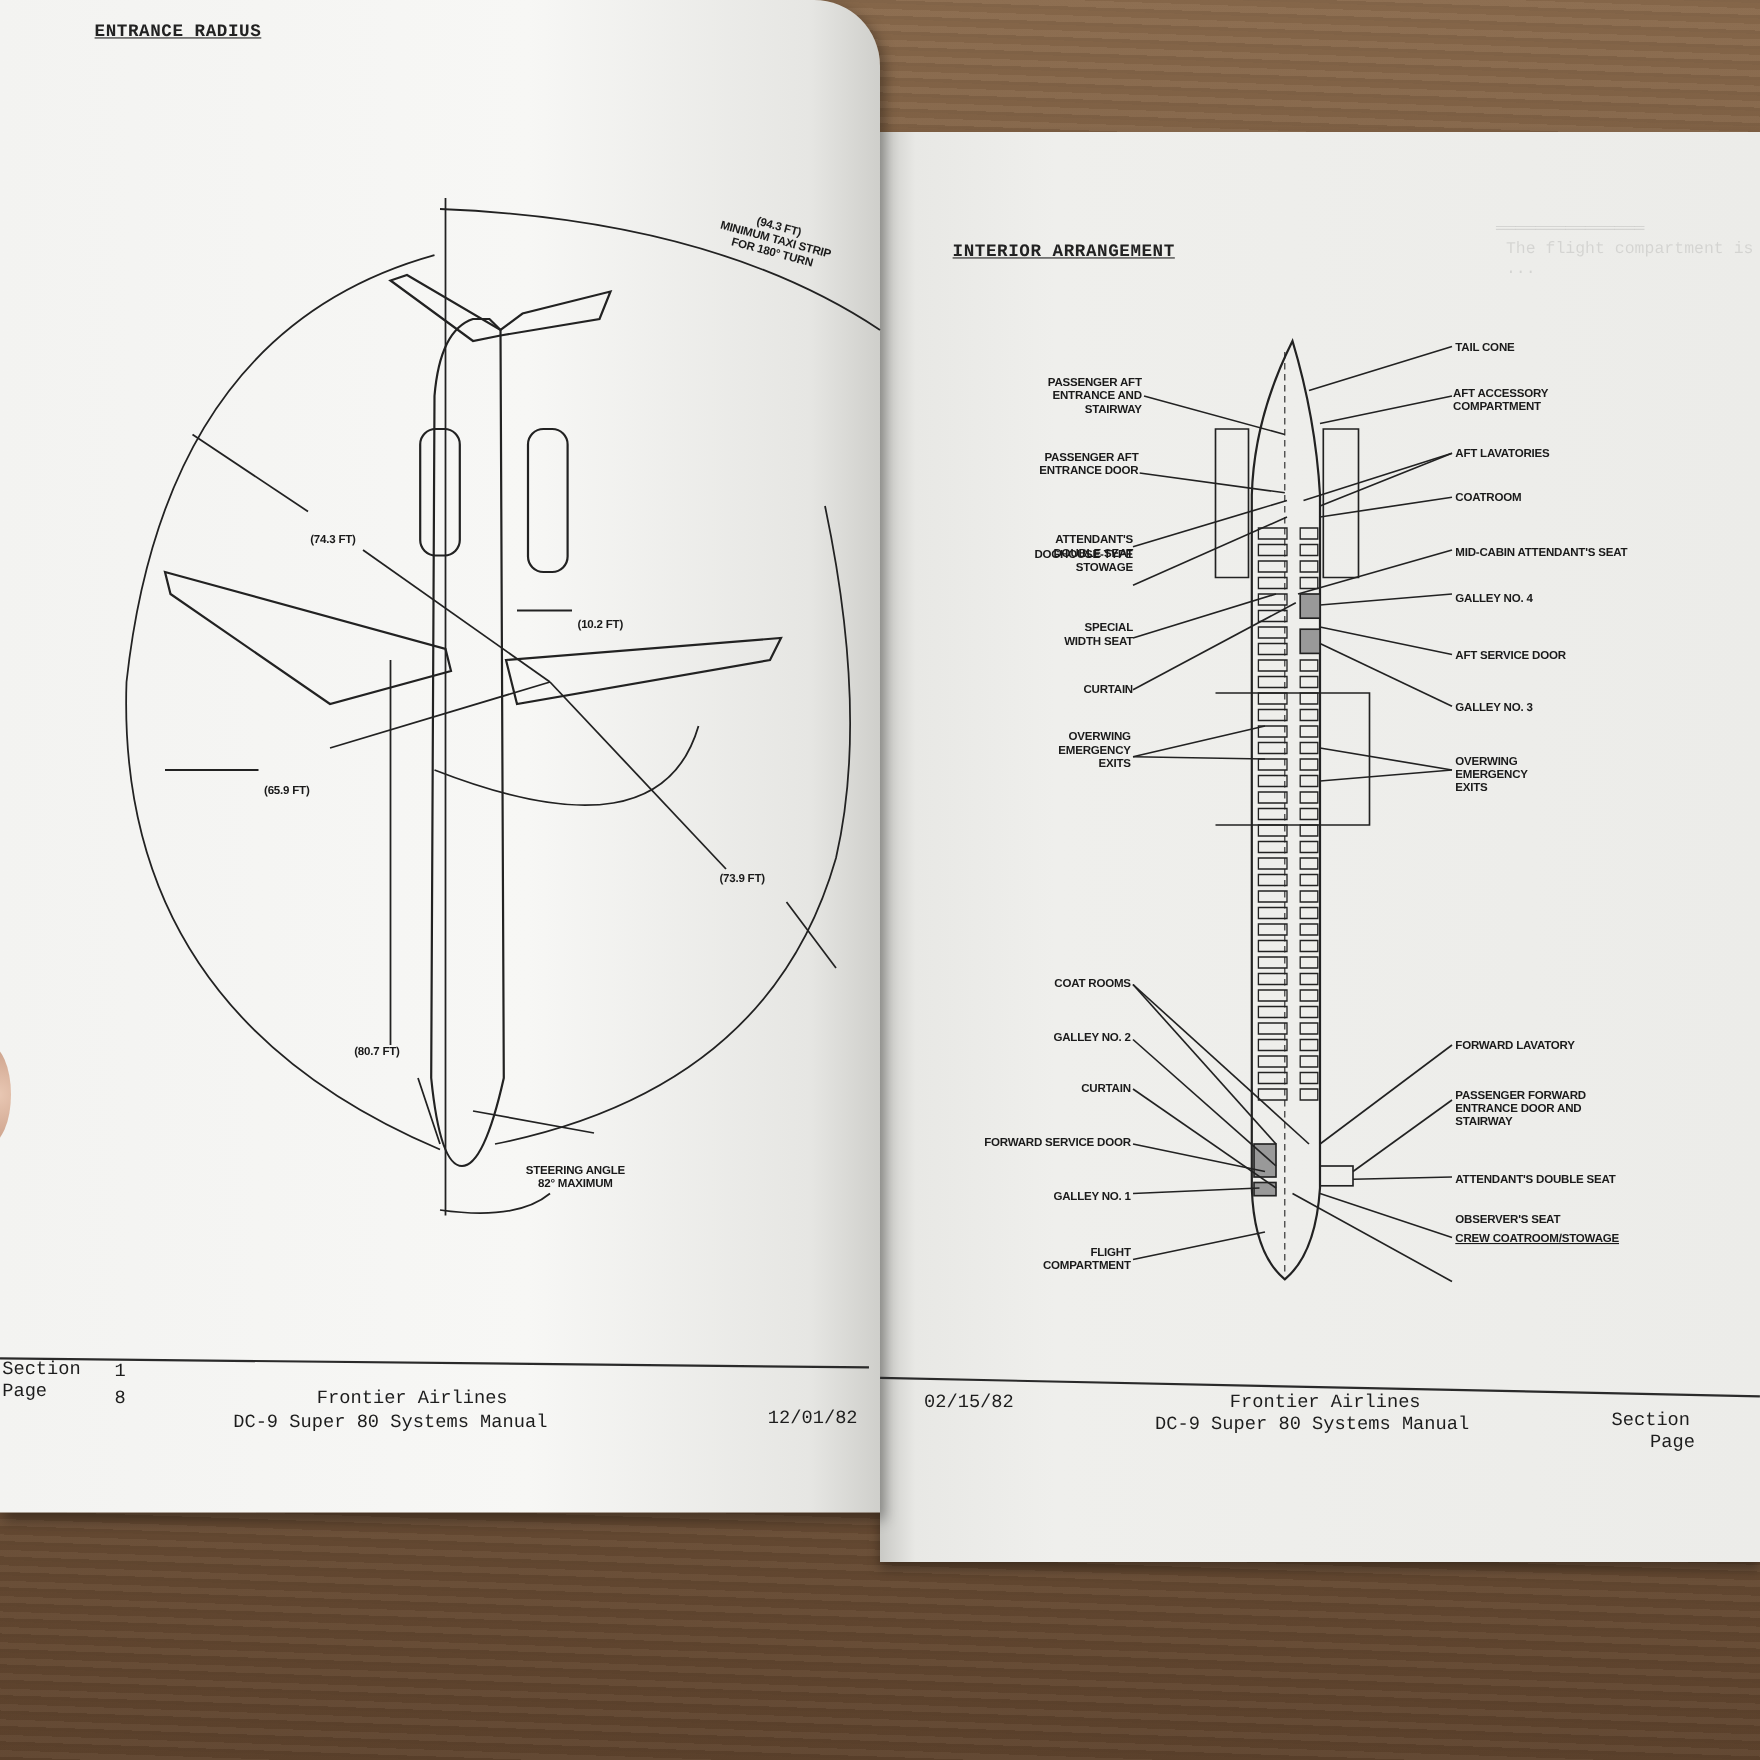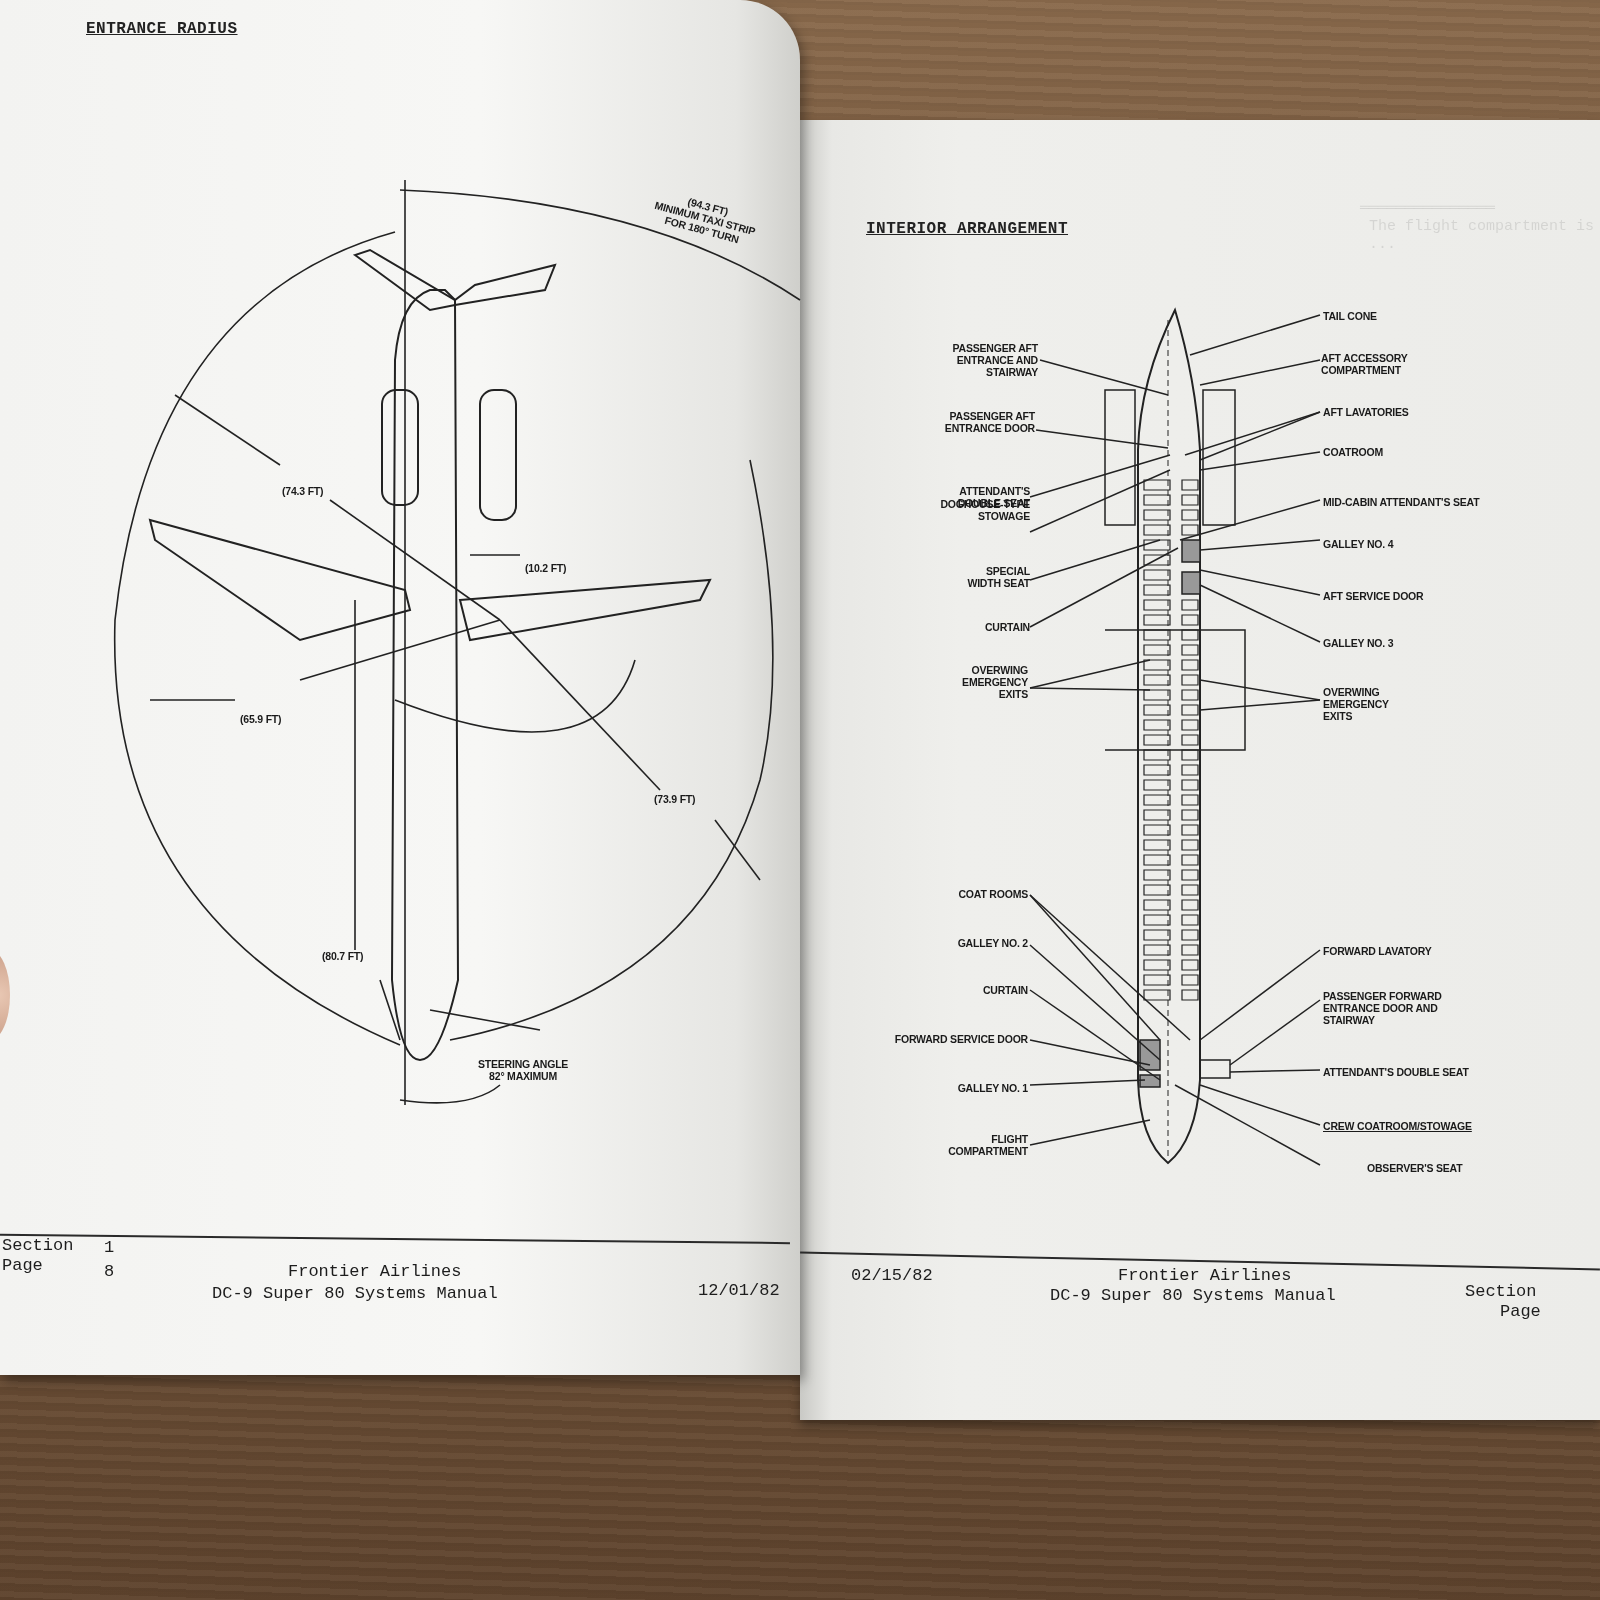--- a/index.html
+++ b/index.html
@@ -187,20 +187,20 @@
 <div class="lbl" style="left:1323px;top:446px;">COATROOM</div>
 <div class="lbl" style="left:1323px;top:496px;">MID-CABIN ATTENDANT'S SEAT</div>
 <div class="lbl" style="left:1323px;top:538px;">GALLEY NO. 4</div>
 <div class="lbl" style="left:1323px;top:590px;">AFT SERVICE DOOR</div>
 <div class="lbl" style="left:1323px;top:637px;">GALLEY NO. 3</div>
 <div class="lbl" style="left:1323px;top:686px;width:75px;">OVERWING EMERGENCY EXITS</div>
 <div class="lbl" style="left:1323px;top:945px;">FORWARD LAVATORY</div>
 <div class="lbl" style="left:1323px;top:990px;width:135px;">PASSENGER FORWARD ENTRANCE DOOR AND STAIRWAY</div>
 <div class="lbl" style="left:1323px;top:1066px;">ATTENDANT'S DOUBLE SEAT</div>
 <div class="lbl" style="left:1323px;top:1120px;text-decoration:underline;">CREW COATROOM/STOWAGE</div>
-<div class="lbl" style="left:1323px;top:1162px;margin-left:44px;">OBSERVER'S SEAT</div>
+<div class="lbl" style="left:1323px;top:1103px;">OBSERVER'S SEAT</div>
 
 <div class="rule" style="left:800px;top:1260px;width:800px;transform:rotate(1.2deg);"></div>
-<div class="mono" style="left:840px;top:1266px;margin-left:11px;">02/15/82</div>
+<div class="mono" style="left:840px;top:1266px;">02/15/82</div>
 <div class="mono" style="left:1118px;top:1266px;">Frontier Airlines</div>
 <div class="mono" style="left:1050px;top:1286px;">DC-9 Super 80 Systems Manual</div>
 <div class="mono" style="left:1465px;top:1282px;">Section</div>
 <div class="mono" style="left:1500px;top:1302px;">Page</div>
 
 </body></html>

